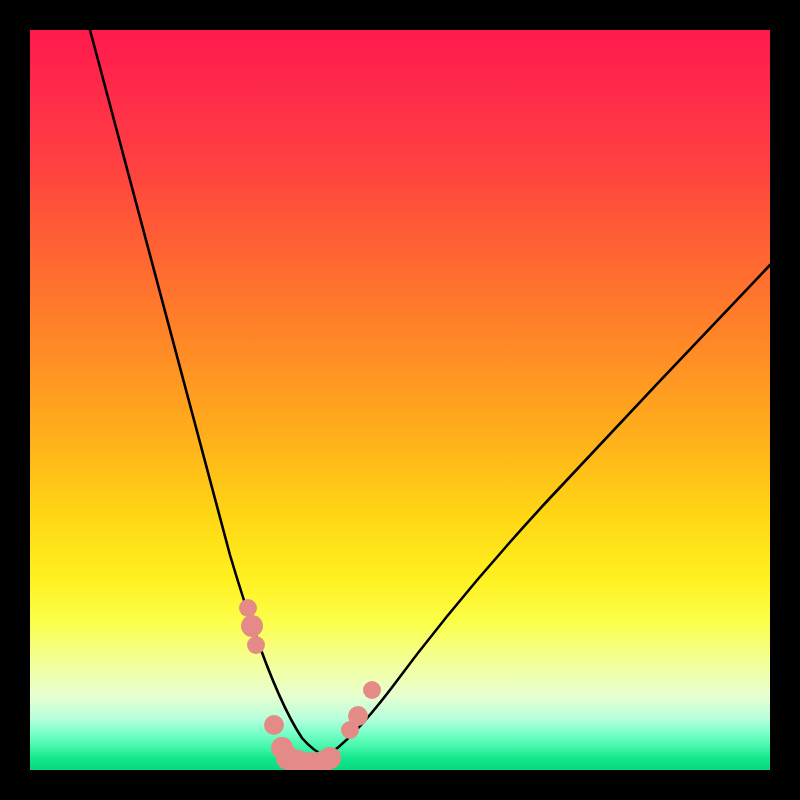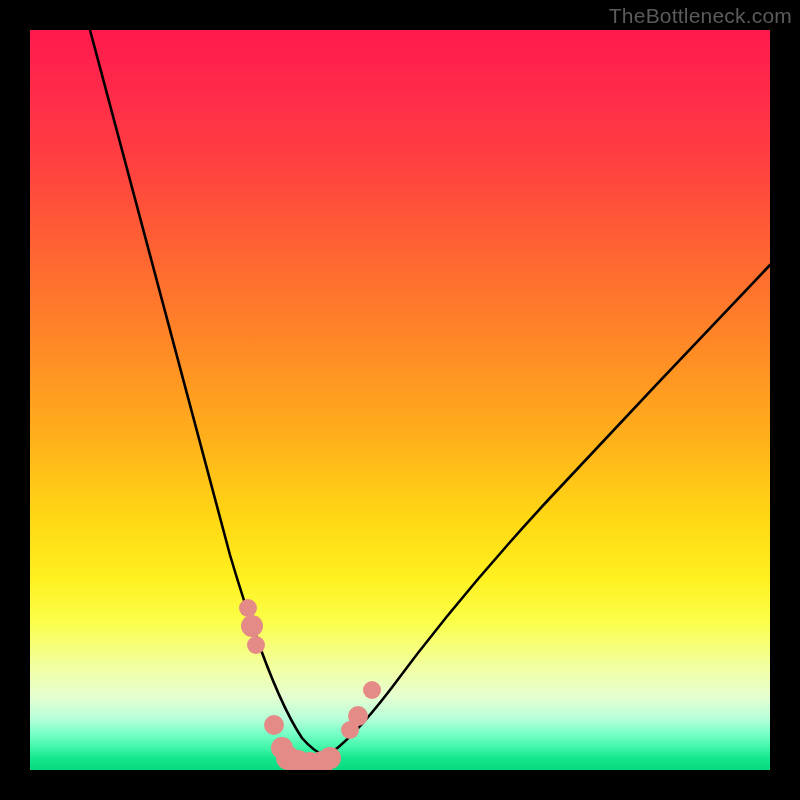--- a/index.html
+++ b/index.html
@@ -71,21 +71,20 @@
     position: absolute;
     border-radius: 50%;
     background: #e58b87;
     transform: translate(-50%, -50%);
   }
 </style>
 </head>
 <body>
 
 <div class="frame">
-  <div class="watermark">TheBottleneck.com</div>
 
   <div class="plot">
     <div class="gradient"></div>
 
     <svg class="curves" viewBox="0 0 740 740" preserveAspectRatio="none">
       <path d="M 60 0
                Q 140 300 200 525
                Q 240 660 272 708
                Q 284 722 296 726" fill="none" stroke="#000" stroke-width="2.6" stroke-linecap="round"></path>
       <path d="M 296 726

